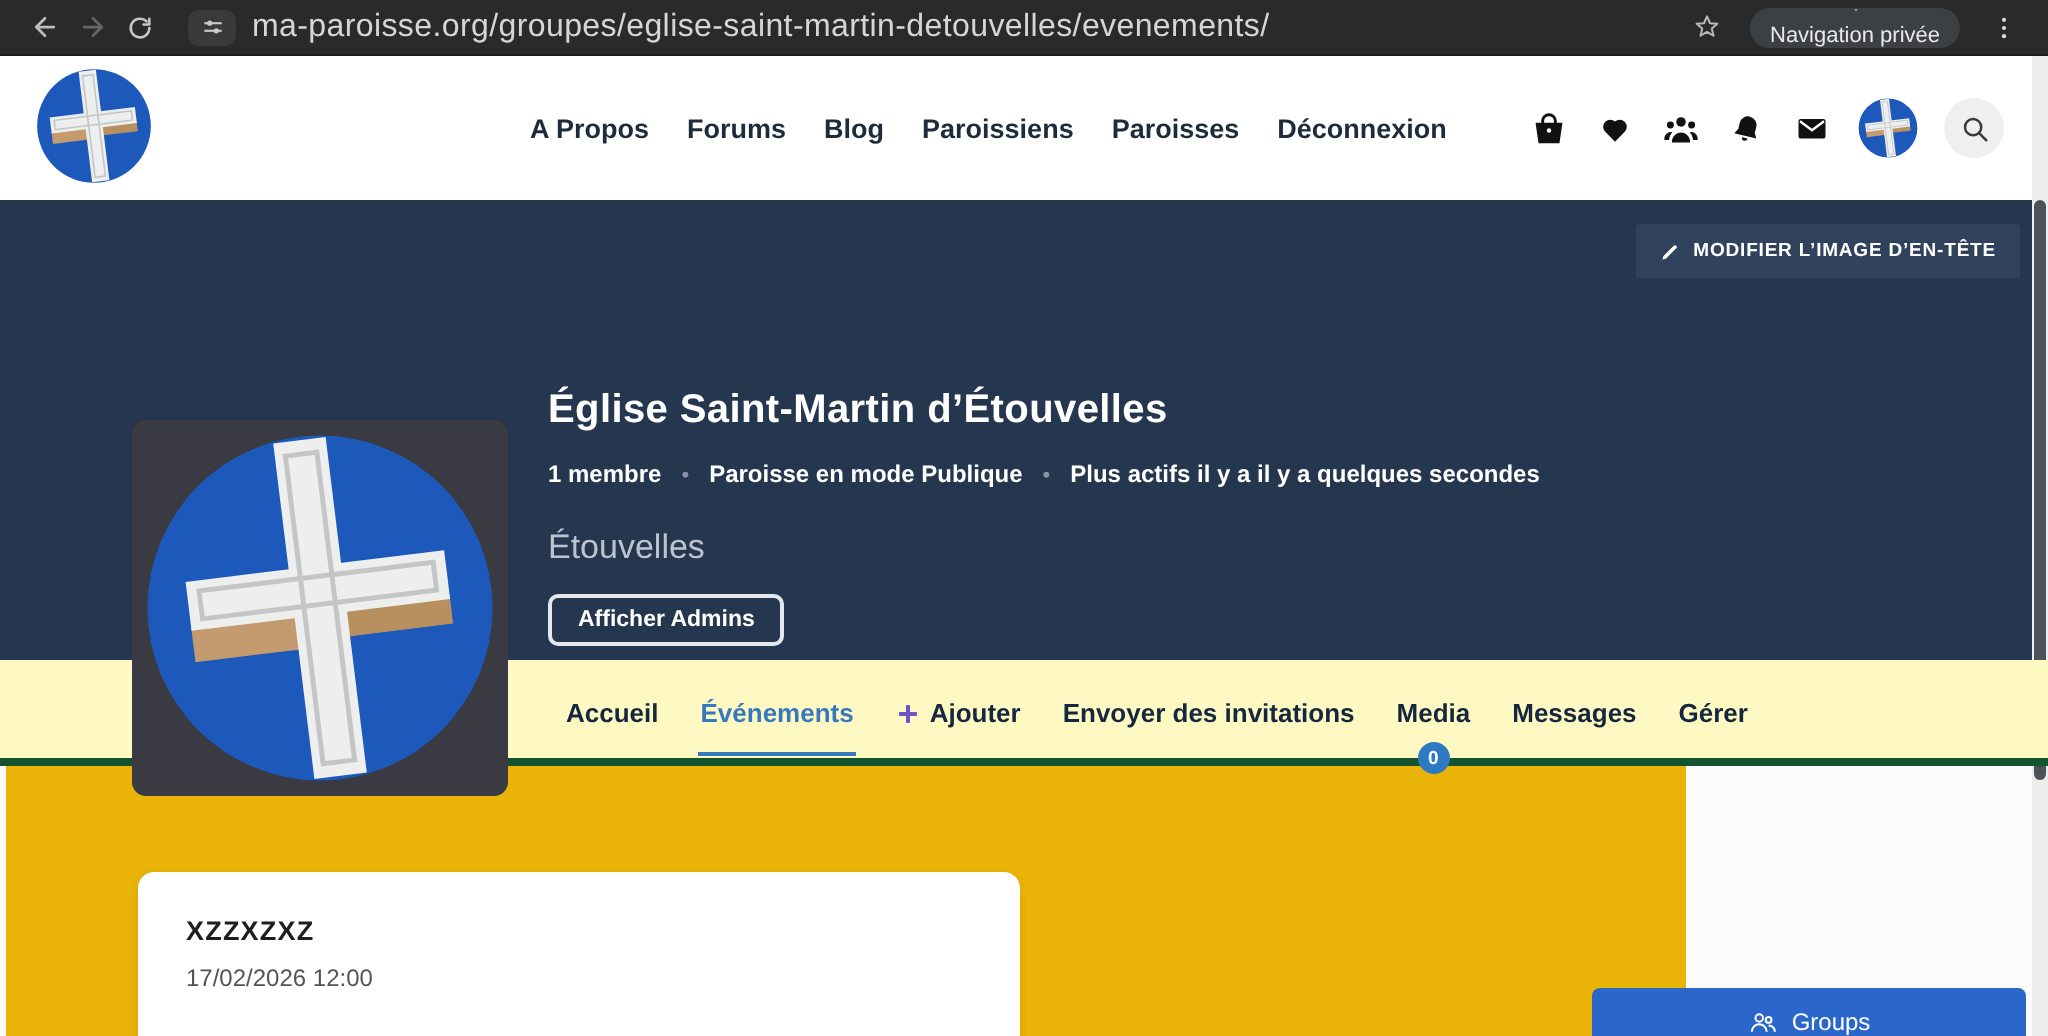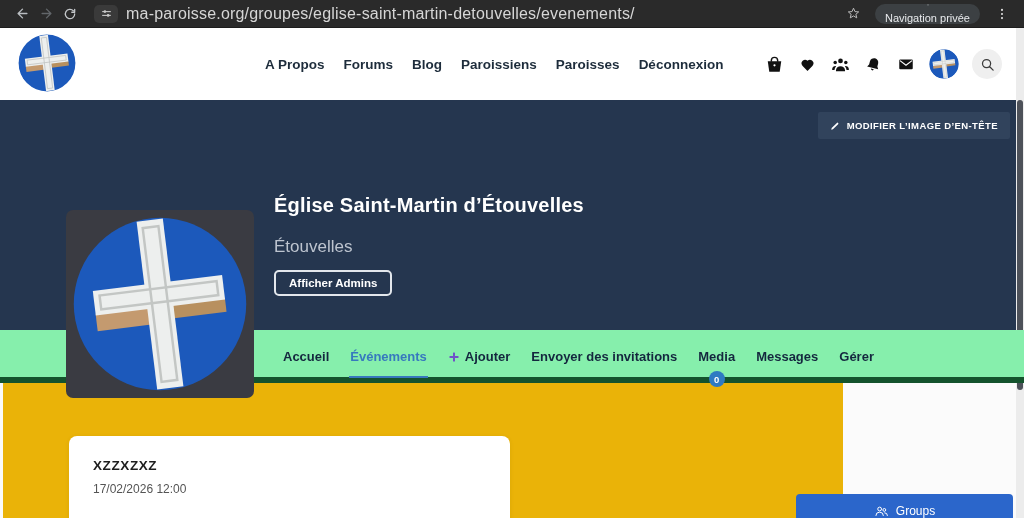--- a/index.html
+++ b/index.html
@@ -40,21 +40,21 @@
   .group-avatar{position:absolute;left:66px;top:110px;width:188px;height:188px;background:#3a3b42;border-radius:7px;display:flex;align-items:center;justify-content:center;z-index:5;}
   .hero-text{position:absolute;left:274px;top:94px;color:#fff;}
   .group-title{font-size:20px;font-weight:bold;letter-spacing:.2px;}
   .group-meta{display:flex;align-items:center;margin-top:13px;font-size:12px;font-weight:bold;color:#fff;}
   .meta-item + .meta-item::before{content:"•";color:#8a93a3;font-weight:normal;margin:0 10px;font-size:11px;}
   .group-location{margin-top:20px;font-size:17px;color:#bdc4cf;font-weight:normal;}
   .show-admins-btn{margin-top:13px;display:inline-block;background:transparent;border:2px solid #e3e7ec;border-radius:5px;color:#fff;
     font-family:inherit;font-size:11.5px;font-weight:bold;padding:5px 13px;cursor:pointer;}
 
   
-  .tabband{position:absolute;left:0;top:330px;width:1024px;height:53px;background:#86efac;border-bottom:6px solid #14532d;z-index:2;}
+  .tabband{position:absolute;left:0;top:330px;width:1024px;height:53px;background:#fef9c3;border-bottom:4px solid #14532d;z-index:2;}
   .tabs{position:absolute;left:283px;top:0;height:53px;display:flex;align-items:center;gap:21px;}
   .tab{position:relative;height:53px;display:flex;align-items:center;gap:5px;font-size:13px;font-weight:bold;color:#14273e;cursor:pointer;white-space:nowrap;}
   .tab.active{color:var(--accent);}
   .tab.active::after{content:"";position:absolute;left:-1px;right:-1px;bottom:5px;height:2.5px;background:var(--accent);}
   .tab-badge{position:absolute;top:41px;left:50%;transform:translateX(-50%);width:16px;height:16px;border-radius:50%;background:var(--badge-blue);
     color:#fff;font-size:9.5px;font-weight:bold;display:flex;align-items:center;justify-content:center;z-index:3;}
 
   
   .content{position:absolute;left:3px;top:383px;width:840px;height:135px;background:#eab308;}
   .event-card{position:absolute;left:66px;top:53px;width:441px;height:120px;background:#fff;border-radius:8px;
@@ -209,20 +209,25 @@
       </svg>
     <span>MODIFIER L’IMAGE D’EN-TÊTE</span>
   </button>
   <div class="group-avatar">
     <svg width="176" height="176" viewBox="0 0 100 100">
         <use href="#cross-logo"></use>
       </svg>
   </div>
   <div class="hero-text">
     <div class="group-title">Église Saint-Martin d’Étouvelles</div>
+    <div class="group-meta">
+      <span class="meta-item">1 membre</span>
+      <span class="meta-item">Paroisse en mode Publique</span>
+      <span class="meta-item">Plus actifs il y a il y a quelques secondes</span>
+    </div>
     <div class="group-location">Étouvelles</div>
     <button class="show-admins-btn">Afficher Admins</button>
   </div>
 </div>
 
 <div class="tabband">
   <div class="tabs">
     <div class="tab">
       <span>Accueil</span>
     </div>

